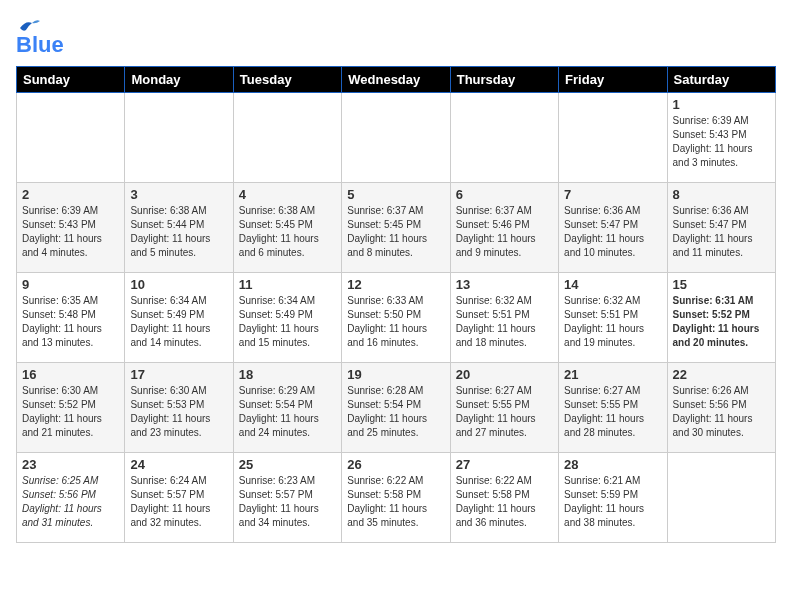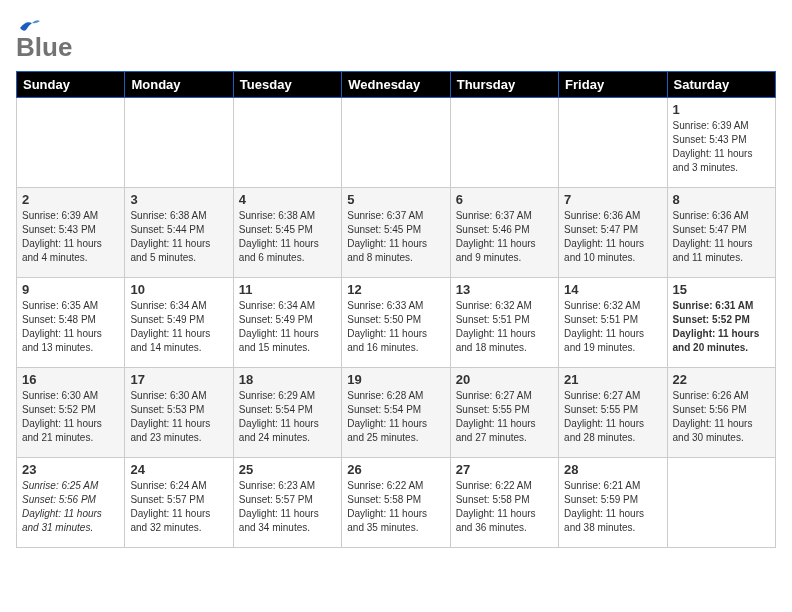--- a/index.html
+++ b/index.html
@@ -84,21 +84,21 @@
 <body>
 
 <div class="header">
   <div class="logo">
     <div class="logo-row">
       <svg width="22" height="18" viewBox="0 0 22 18" style="margin-left:2px;margin-top:2px;">
         <path d="M2,10 Q8,2 14,5 Q10,8 8,12 Q5,14 2,10 Z" fill="#1a5fbf"></path>
         <path d="M14,5 Q18,1 22,3 Q18,6 14,5 Z" fill="#4a90d9"></path>
       </svg>
     </div>
-    <span style="font-size:26px;font-weight:bold;color:#737373;margin-top:-4px;">Blue</span>
+    <span style="font-size:22px;font-weight:bold;color:#3b82f6;margin-top:-4px;">Blue</span>
   </div>
   <div class="title-block">
     <div class="month-title"></div>
     <div class="location-title"></div>
   </div>
 </div>
 
 <table class="calendar">
   <thead>
     <tr>

